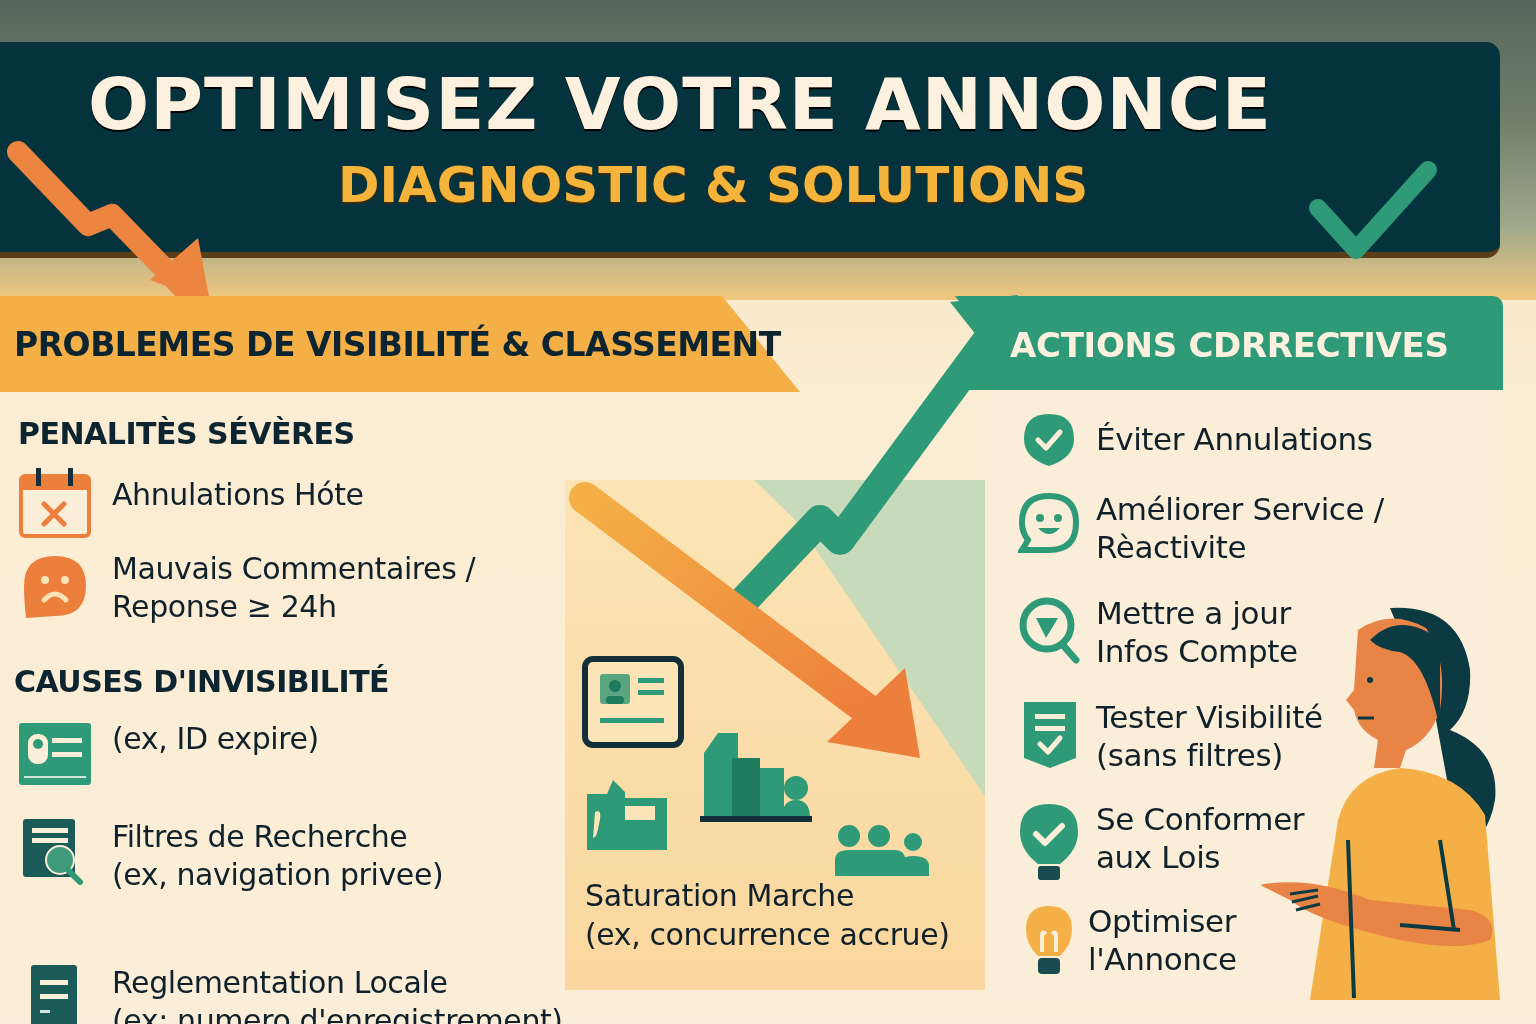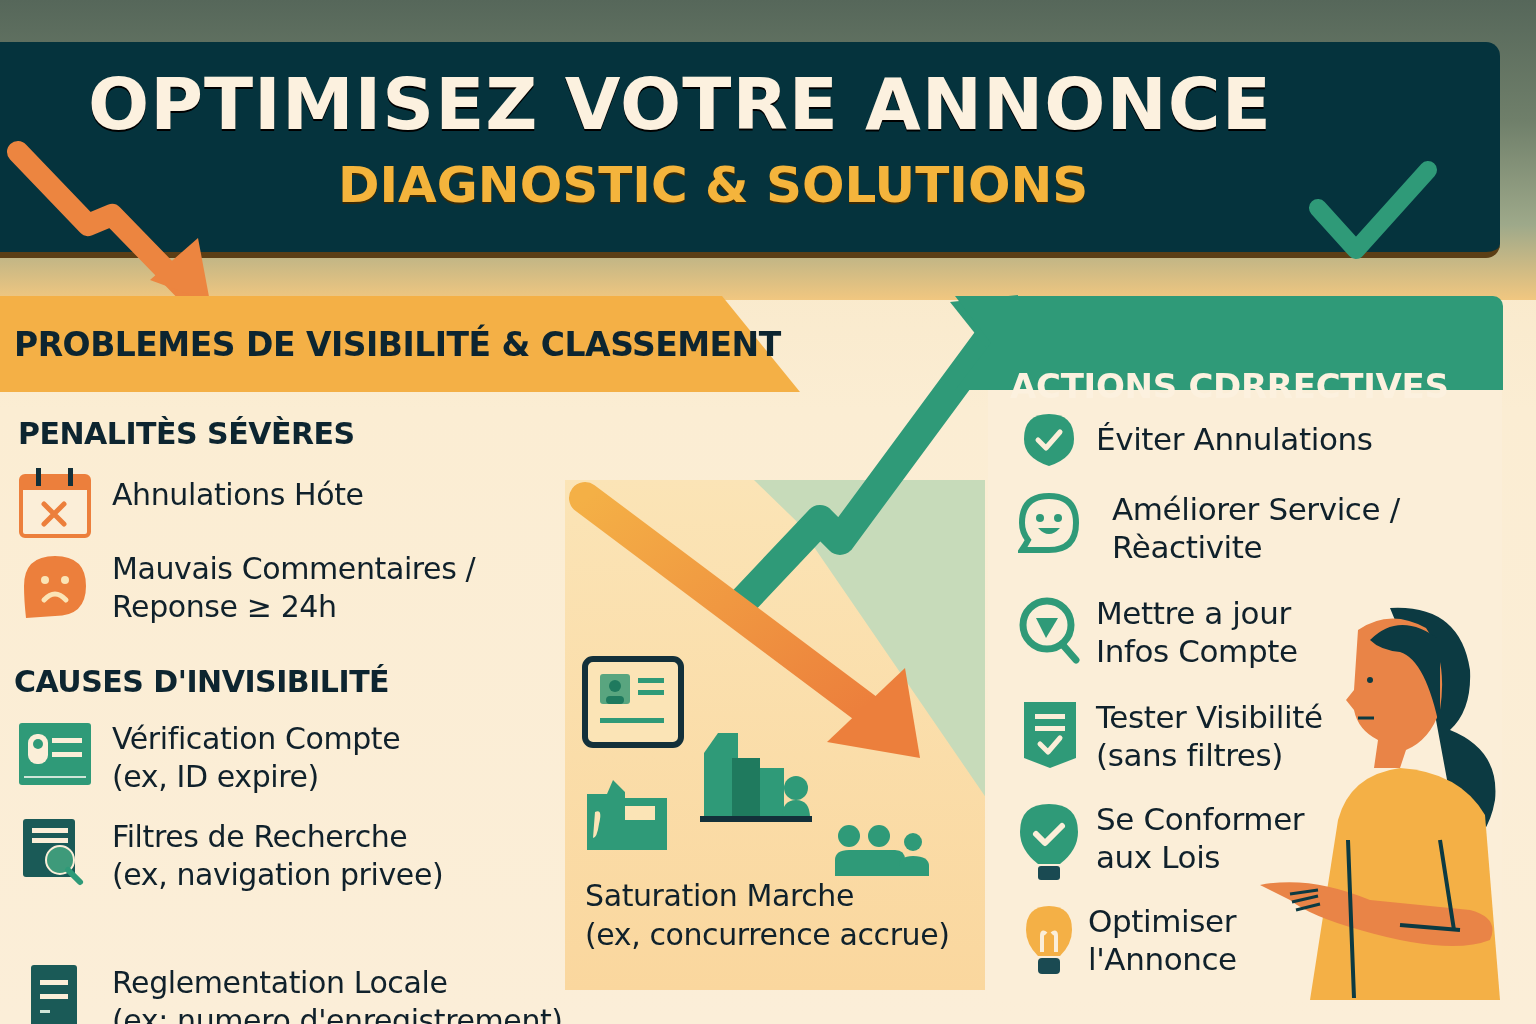--- a/index.html
+++ b/index.html
@@ -44,21 +44,21 @@
     color: #0d2530; white-space: nowrap; letter-spacing: -0.5px;
   }
   
   .right-banner {
     position: absolute; left: 955px; top: 296px; width: 548px; height: 94px;
     background: #2f9a78; border-radius: 0 10px 0 0;
     clip-path: polygon(0 0, 100% 0, 100% 100%, 0 100%, 36px 47px);
   }
   .right-banner-label {
     position: absolute; left: 1010px; top: 325px; font-weight: bold; font-size: 34px;
-    color: #fcf1df; white-space: nowrap; letter-spacing: -0.3px; margin-top: 41px;
+    color: #fcf1df; white-space: nowrap; letter-spacing: -0.3px;
   }
   .right-panel {
     position: absolute; left: 988px; top: 390px; width: 514px; height: 612px;
     background: #fbeed8;
   }
   .middle-panel {
     position: absolute; left: 565px; top: 480px; width: 420px; height: 510px;
     background: linear-gradient(180deg, #fbe4b6 0%, #fad79e 100%);
   }
   .middle-green {
@@ -192,21 +192,20 @@
 <div class="item" style="left:18px;top:722px;">
   <svg class="item-icon" width="74" height="64" viewBox="0 0 74 64">
     <rect x="1" y="1" width="72" height="62" rx="3" fill="#2f9a78"></rect>
     <rect x="10" y="12" width="20" height="30" rx="9" fill="#fbeed8"></rect>
     <circle cx="20" cy="22" r="5" fill="#2f9a78"></circle>
     <rect x="34" y="16" width="30" height="5" fill="#fbeed8"></rect>
     <rect x="34" y="30" width="30" height="5" fill="#fbeed8"></rect>
     <rect x="6" y="54" width="62" height="2" fill="#cfe5d8"></rect>
   </svg>
   <div style="margin-left:20px;margin-top:-2px;" class="item-text">
-    <div>Vérification Compte</div>
     <div>(ex, ID expire)</div>
   </div>
 </div>
 
 <div class="item" style="left:22px;top:818px;">
   <svg class="item-icon" width="66" height="72" viewBox="0 0 66 72">
     <rect x="1" y="1" width="52" height="58" rx="3" fill="#1a5a57"></rect>
     <rect x="10" y="10" width="36" height="5" fill="#fbeed8"></rect>
     <rect x="10" y="20" width="36" height="5" fill="#fbeed8"></rect>
     <circle cx="38" cy="42" r="14" fill="#3e9a7a" stroke="#fbeed8" stroke-width="2"></circle>
@@ -236,21 +235,21 @@
 <div class="right-banner-label">ACTIONS CDRRECTIVES</div>
 
 <div class="item" style="left:1022px;top:412px;">
   <svg class="item-icon" width="54" height="56" viewBox="0 0 54 56">
     <path d="M27 2 Q52 2 52 27 Q52 46 27 54 Q2 46 2 27 Q2 2 27 2 Z" fill="#2f9a78"></path>
     <polyline points="16,28 24,36 38,20" fill="none" stroke="#fbeed8" stroke-width="5" stroke-linecap="round" stroke-linejoin="round"></polyline>
   </svg>
   <div style="margin-left:20px;margin-top:8px;" class="right-item-text">Éviter Annulations</div>
 </div>
 
-<div class="item" style="left:1018px;top:492px;gap:16px;">
+<div class="item" style="left:1018px;top:492px;">
   <svg class="item-icon" width="62" height="62" viewBox="0 0 62 62">
     <path d="M31 4 Q58 4 58 31 Q58 58 31 58 L4 58 Q8 52 10 48 Q4 40 4 31 Q4 4 31 4 Z" fill="none" stroke="#2f9a78" stroke-width="6"></path>
     <circle cx="22" cy="26" r="4" fill="#2f9a78"></circle>
     <circle cx="40" cy="26" r="4" fill="#2f9a78"></circle>
     <path d="M20 36 Q31 48 42 36 Z" fill="#2f9a78"></path>
   </svg>
   <div style="margin-left:16px;margin-top:-2px;" class="right-item-text">
     <div>Améliorer Service /</div>
     <div>Rèactivite</div>
   </div>

